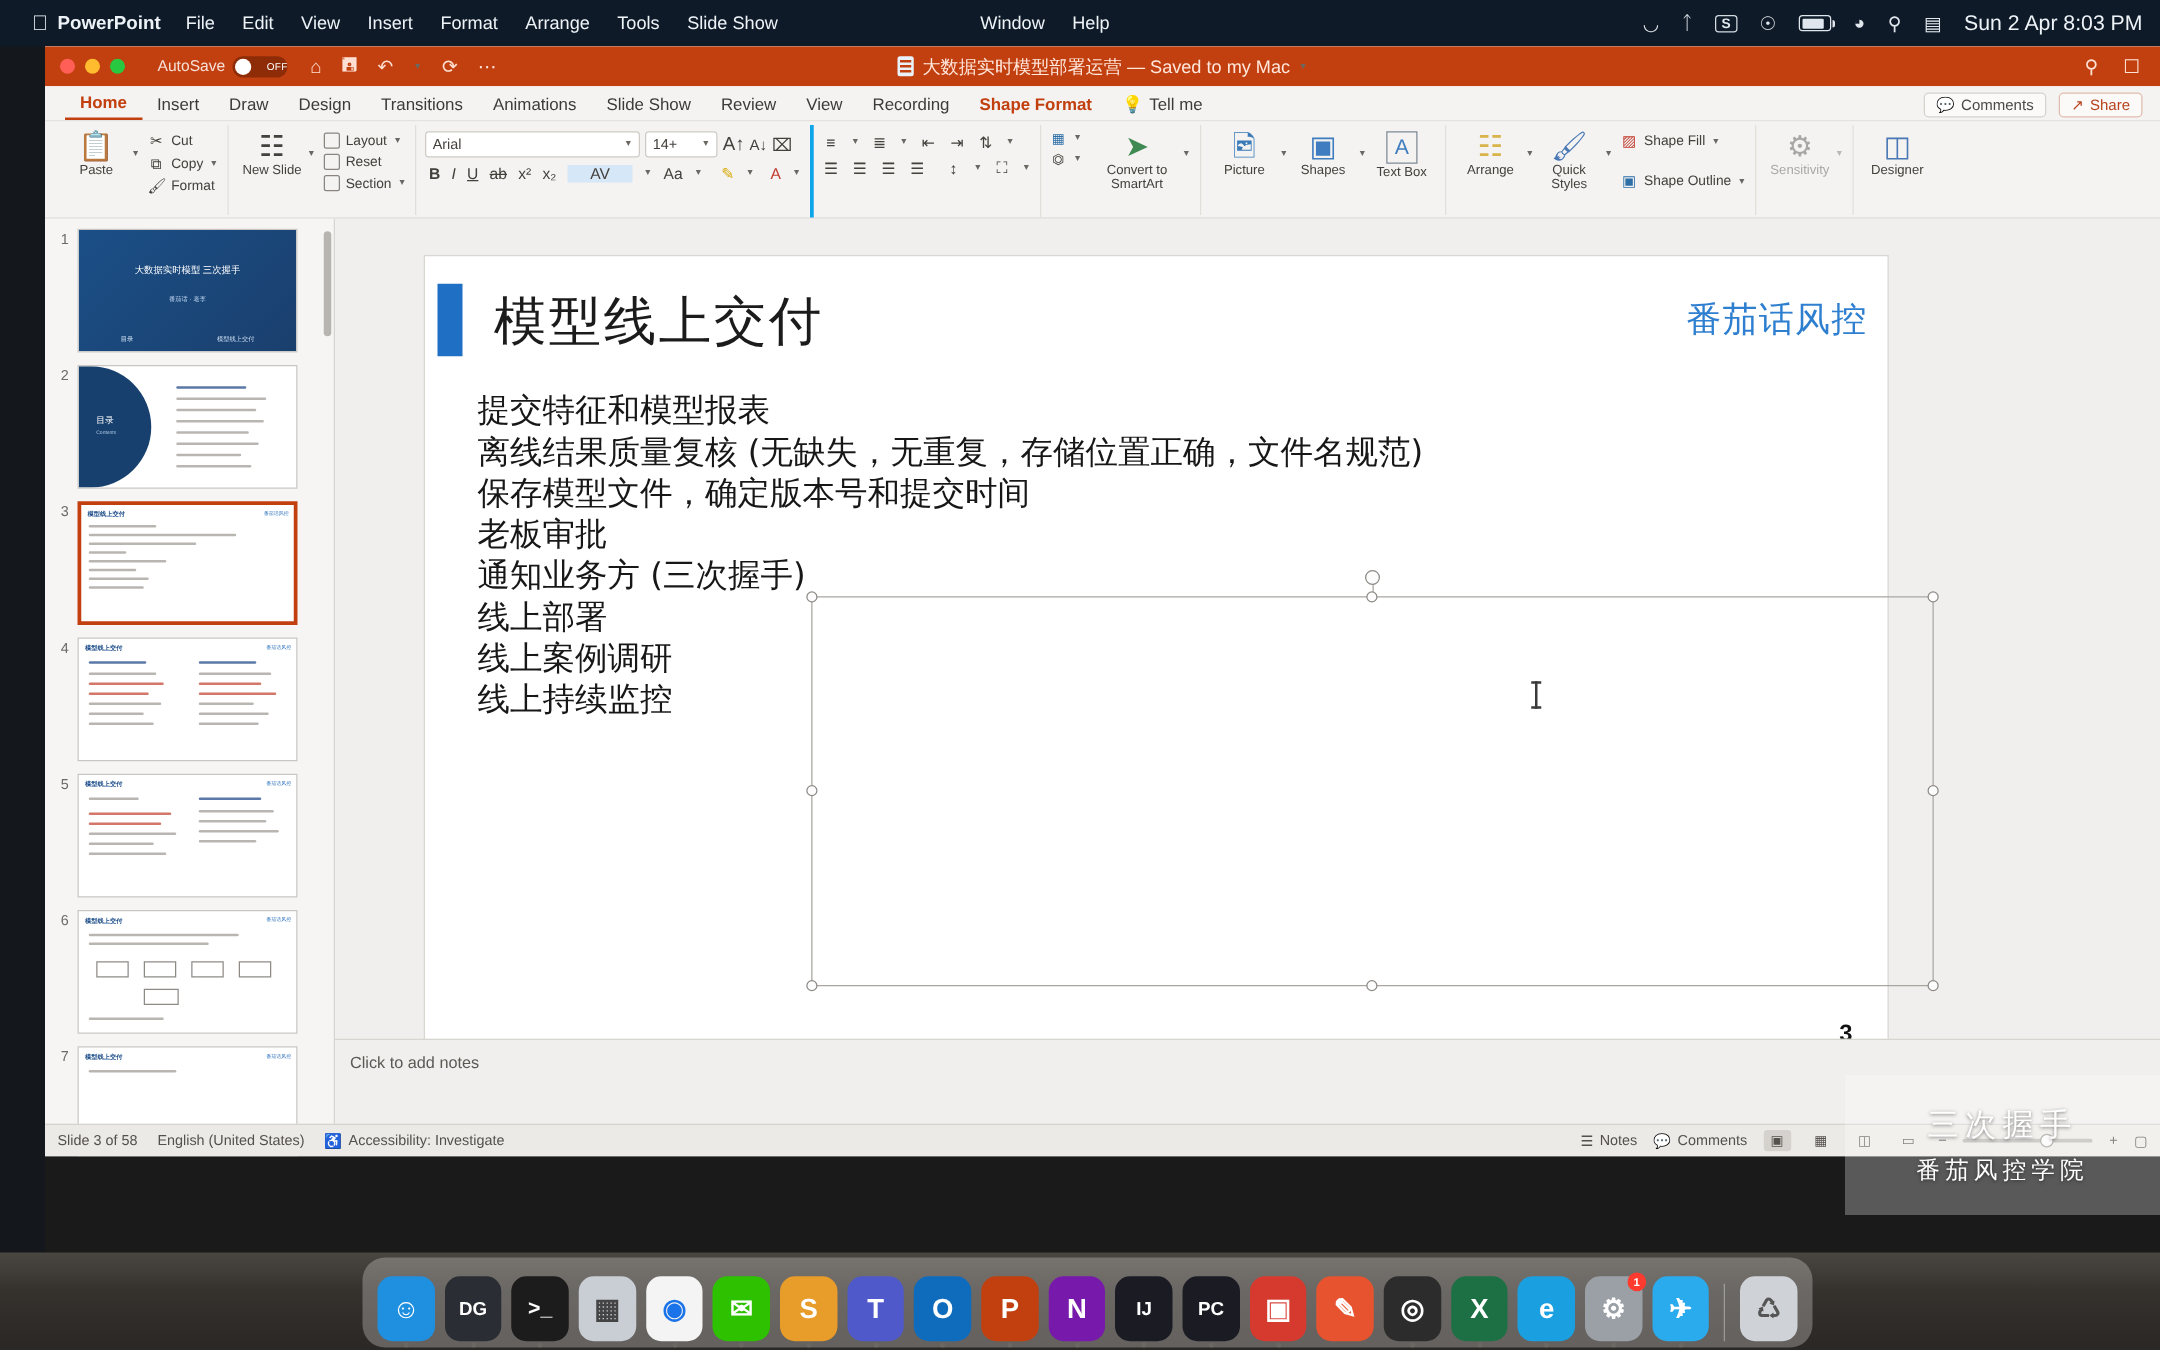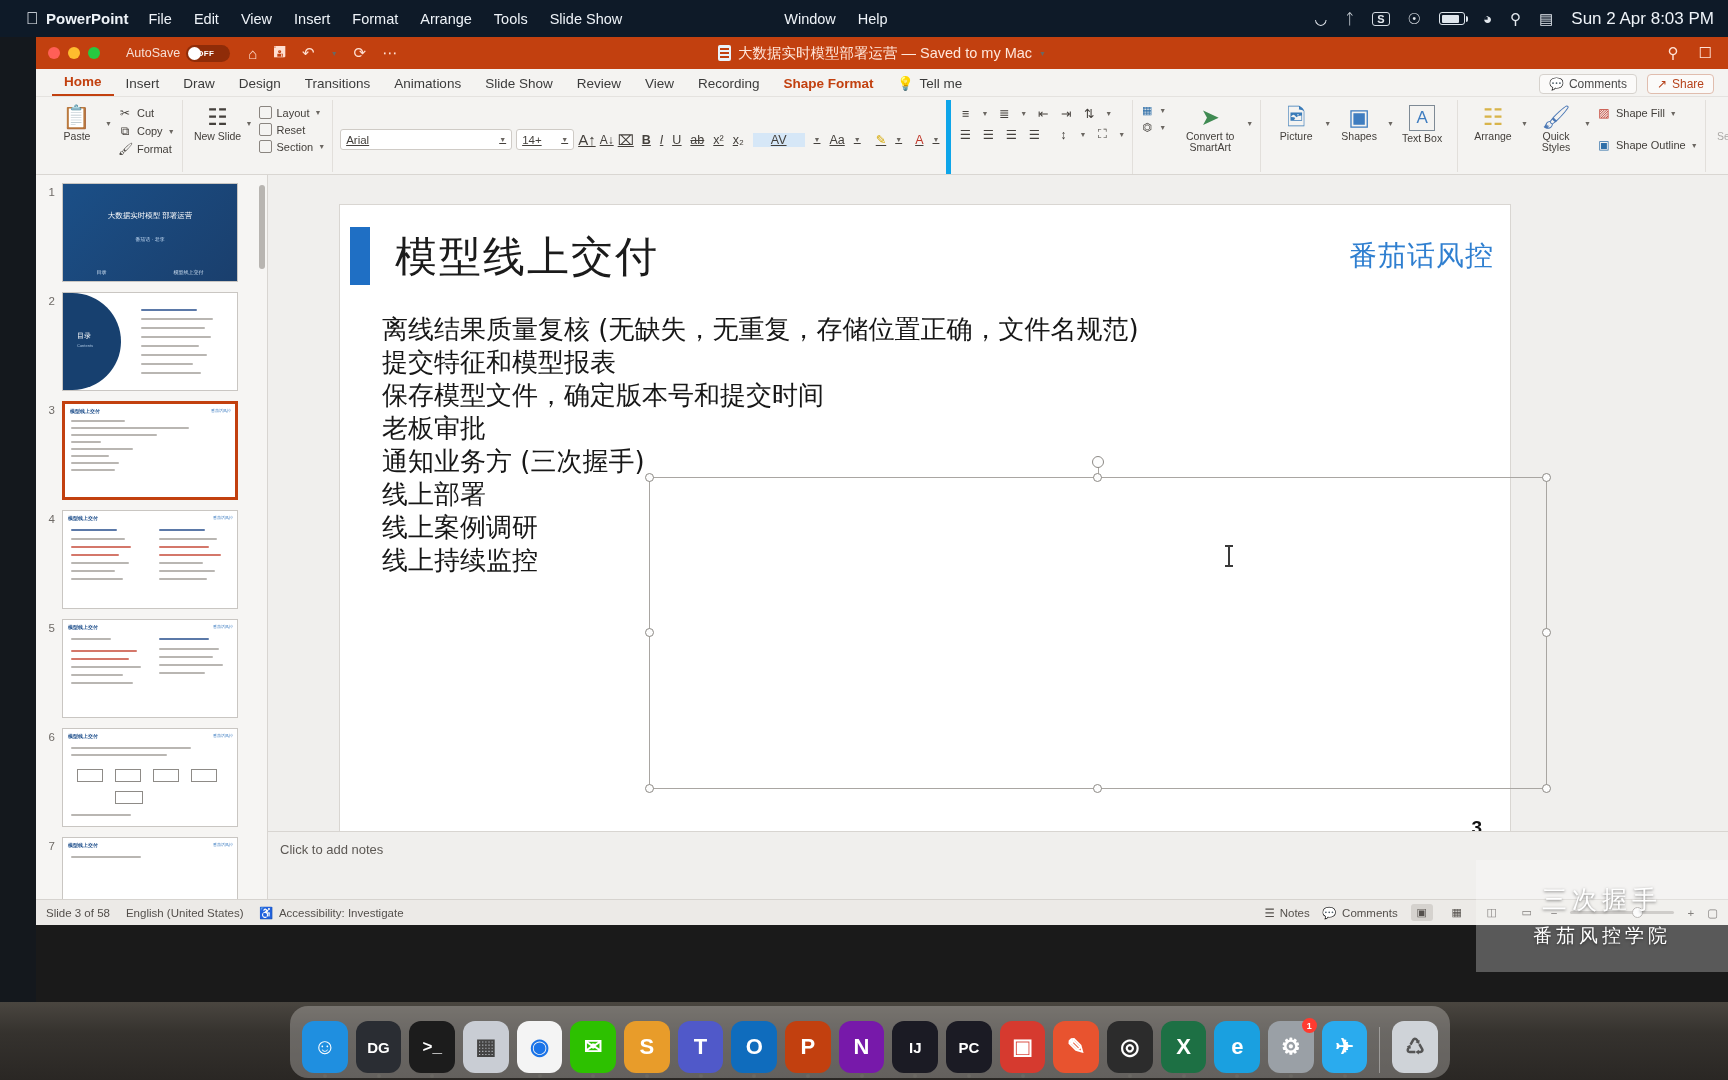--- a/index.html
+++ b/index.html
@@ -37,21 +37,21 @@
   
   .titlebar { height:32px; background:#c2400f; display:flex; align-items:center; position:relative;
      color:#fff; }
   .traffic { display:flex; gap:8px; padding-left:12px; align-items:center;}
   .tl { width:12px; height:12px; border-radius:50%; }
   .tl.r{background:#ff5f57;} .tl.y{background:#febc2e;} .tl.g{background:#28c840;}
   .autosave { display:flex; align-items:center; gap:6px; margin-left:26px; font-size:12.5px; color:#f6dfd6;}
   .as-pill { width:44px; height:17px; border-radius:9px; background:#8f2c08; position:relative; display:flex;
      align-items:center; }
   .as-pill b { position:absolute; left:2px; width:13px; height:13px; border-radius:50%; background:#fff; }
-  .as-pill span { position:absolute; right:16px; font-size:8px; font-weight:bold; color:#fff; letter-spacing:.3px;}
+  .as-pill span { position:absolute; right:0; font-size:8px; font-weight:normal; color:#fff; letter-spacing:.3px;}
   .tb-icons { display:flex; align-items:center; gap:16px; margin-left:18px; font-size:15px; color:#ffdfd2;}
   .tb-title { position:absolute; left:0; right:0; text-align:right; font-size:14.5px; color:#ffe7dc;
      pointer-events:none; display:flex; justify-content:center; align-items:center; gap:7px;}
   .tb-title .docico { width:13px; height:16px; background:#e9f2fa; border-radius:2px; display:inline-block; position:relative;}
   .tb-title .docico::after{content:"";position:absolute;left:2px;top:3px;width:9px;height:2px;background:#c2400f;box-shadow:0 4px 0 #c2400f,0 8px 0 #c2400f;}
   .tb-right { margin-left:auto; display:flex; gap:20px; padding-right:16px; font-size:15px; color:#ffe2d6; }
 
   
   .ribbon-tabs { height:28px; background:#f4f3f1; display:flex; align-items:flex-end; padding-left:16px;
      font-size:13.5px; color:#3b3b3b; border-bottom:1px solid #e4e2df; position:relative;}
@@ -70,21 +70,21 @@
   .grp { display:flex; align-items:flex-start; padding:2px 7px; border-right:1px solid #e2dfdb; height:72px;}
   .grp:last-child{border-right:none;}
   .bigbtn { width:56px; display:flex; flex-direction:column; align-items:center; justify-content:flex-start;
      gap:2px; padding-top:3px;}
   .bigbtn .gl { font-size:23px; line-height:24px; }
   .bigbtn .lb { font-size:10.5px; text-align:center; line-height:11px; }
   .stack { display:flex; flex-direction:column; justify-content:center; gap:4px; padding-top:4px;}
   .srow { display:flex; align-items:center; gap:5px; font-size:11px; white-space:nowrap; }
   .srow .si { font-size:12px; width:14px; text-align:center; display:inline-block;}
   .sq { width:13px; height:13px; border:1.4px solid #8a8580; border-radius:2px; display:inline-block;}
-  .fontgrp { display:flex; flex-direction:row; gap:5px; padding:5px 7px 0; border-right:5px solid #0ea5e9;text-decoration:underline;}
+  .fontgrp { display:flex; flex-direction:column; gap:5px; padding:5px 7px 0; border-right:3px solid #0ea5e9;}
   .fr1 { display:flex; align-items:center; gap:4px; }
   .fname { width:172px; height:21px; background:#fff; border:1px solid #cfcbc6; border-radius:3px;
      display:flex; align-items:center; padding:0 5px; font-size:11.5px; justify-content:space-between;}
   .fsize { width:58px; height:21px; background:#fff; border:1px solid #cfcbc6; border-radius:3px;
      display:flex; align-items:center; padding:0 5px; font-size:11.5px; justify-content:space-between;}
   .fr2 { display:flex; align-items:center; gap:9px; font-size:12.5px; padding-left:3px;}
   .alignsec { display:flex; flex-direction:column; gap:6px; padding:6px 7px 0; border-right:1px solid #e2dfdb;}
   .ar { display:flex; align-items:center; gap:9px; font-size:12.5px;}
   .cv { width:14px; display:inline-block; text-align:center;}
   .caret { font-size:7px; color:#6b6762; }
@@ -457,21 +457,21 @@
     <div class="work">
 
       <div class="thumbs">
         <div class="scroll-tr"></div>
 
         <div class="thumb-row">
           <div class="tnum">1</div>
           <div class="tcard">
             <div class="tb-blue">
               <div class="tt">大数据实时模型
-部署运营</div>
+三次握手</div>
               <div class="ts">番茄话 · 老李</div>
               <div class="tbot">
                 <span>目录</span>
                 <span>模型线上交付</span>
               </div>
             </div>
           </div>
         </div>
 
         <div class="thumb-row">
@@ -573,22 +573,22 @@
           </div>
         </div>
       </div>
 
       <div class="canvaswrap">
         <div class="slide">
           <div class="s-accent"></div>
           <div class="s-title">模型线上交付</div>
           <div class="s-brand">番茄话风控</div>
           <div class="s-body">
+            <div>提交特征和模型报表</div>
             <div>离线结果质量复核 (无缺失，无重复，存储位置正确，文件名规范)</div>
-            <div>提交特征和模型报表</div>
             <div>保存模型文件，确定版本号和提交时间</div>
             <div>老板审批</div>
             <div>通知业务方  (三次握手)</div>
             <div>线上部署</div>
             <div>线上案例调研</div>
             <div>线上持续监控</div>
           </div>
           <div class="s-pagenum">3</div>
         </div>
 

